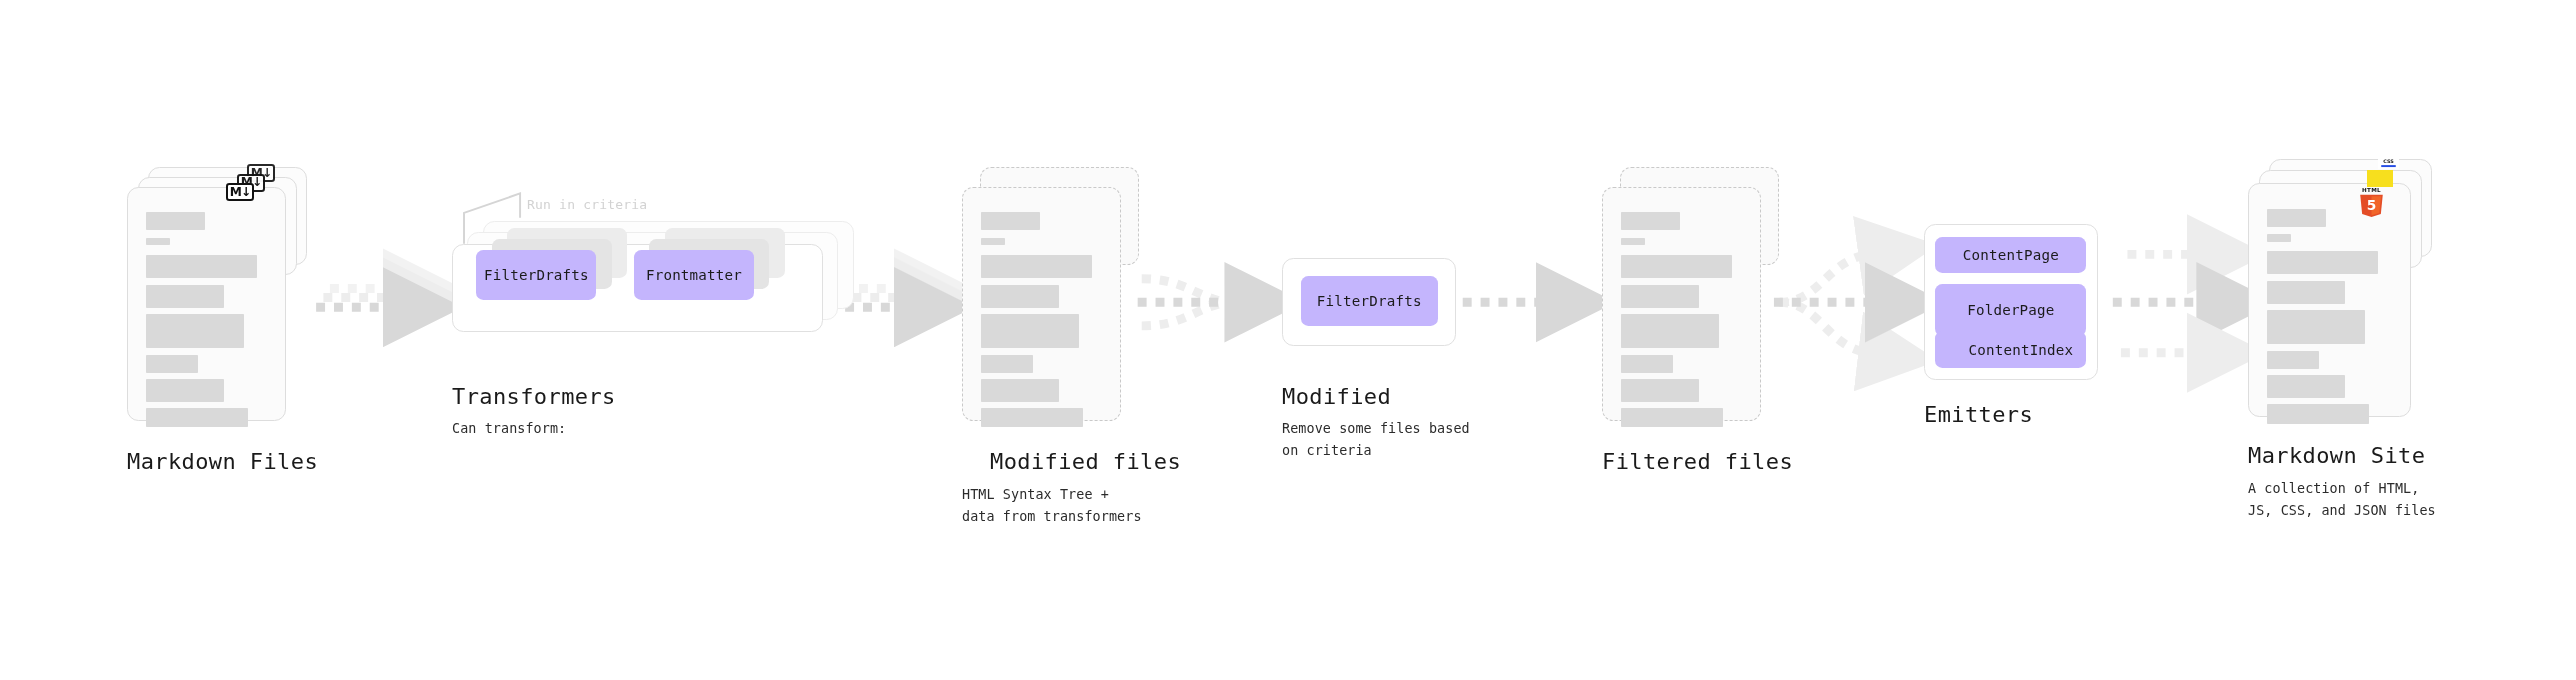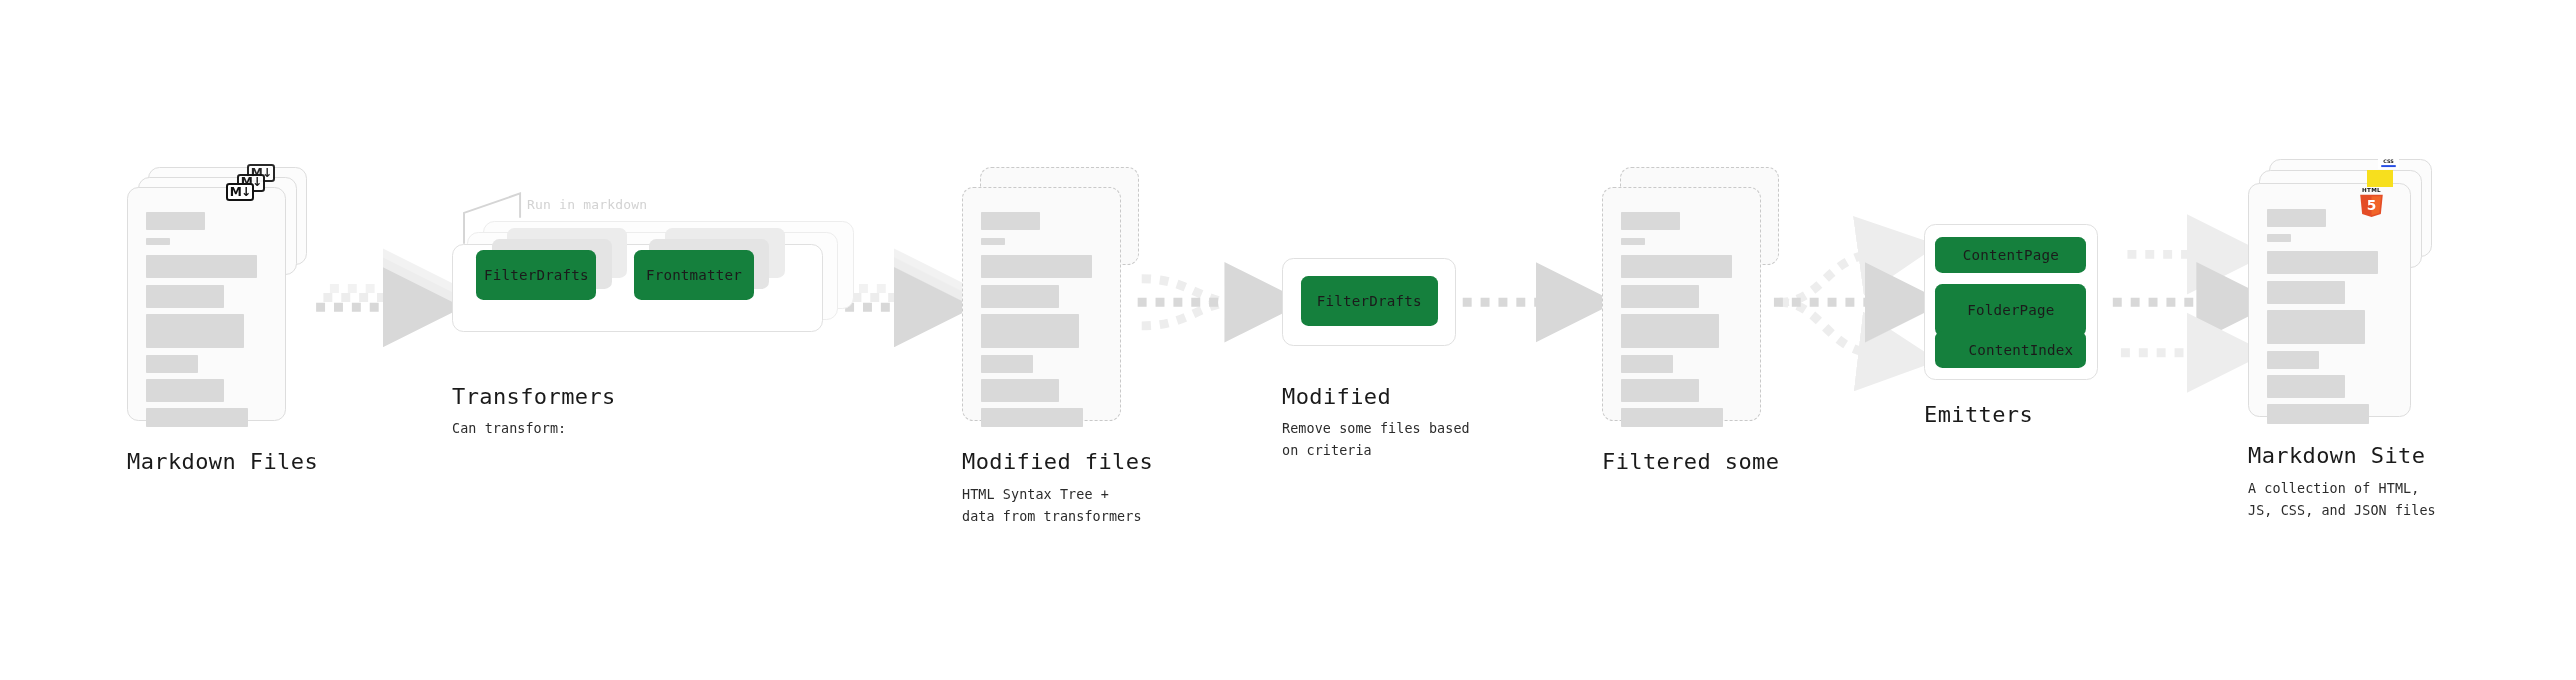--- a/index.html
+++ b/index.html
@@ -87,21 +87,21 @@
   
   .plugin-box {
     position: absolute;
     border: 1.5px solid #e0e0e0;
     border-radius: 11.4px;
     background: #ffffff;
   }
   .plugin-box.ghost { background: #fdfdfd; border-color: #ededed; }
   .chip {
     position: absolute;
-    background: #15803d;
+    background: #c4b5fd;
     border-radius: 7.3px;
     display: flex;
     align-items: center;
     justify-content: center;
     font-family: "DejaVu Sans Mono", "Liberation Mono", monospace;
     font-size: 14.2px;
     color: #1b1b1b;
     letter-spacing: 0.2px;
     white-space: nowrap;
   }
@@ -219,39 +219,39 @@
     <div class="plugin-box" style="left:0px; top:23px; width:371px; height:88px;"></div>
 
     <div class="chip ghost" style="left:55px;  top:6.5px;  width:120px; height:50px;"></div>
     <div class="chip ghost2" style="left:40px;  top:18px; width:120px; height:50px;"></div>
     <div class="chip ghost" style="left:213px; top:6.5px;  width:120px; height:50px;"></div>
     <div class="chip ghost2" style="left:197px; top:18px; width:120px; height:50px;"></div>
 
     <div class="chip" style="left:24.4px;  top:29px; width:120px; height:50px;">FilterDrafts</div>
     <div class="chip" style="left:182px; top:29px; width:120px; height:50px;">Frontmatter</div>
   </div>
-  <div class="parallel-label" style="left:527px; top:197px;">Run in markdown</div>
+  <div class="parallel-label" style="left:527px; top:197px;">Run in criteria</div>
 
   <div class="stage-title" style="left:452px; top:384px;">Transformers</div>
   <div class="stage-desc" style="left:452px; top:418px;">Can transform:</div>
 
   <div class="doc-stack" style="left:962px; top:167px;">
     <div class="doc dashed" style="left:18px; top:0px;  width:159px; height:98px;"></div>
     <div class="doc dashed" style="left:0px;  top:19.5px; width:159px; height:234px;">
       <div class="bar" style="left:18px; top:24.4px;  width:59px;  height:18px;"></div>
       <div class="bar" style="left:18px; top:50px;  width:24.4px;  height:7.3px;"></div>
       <div class="bar" style="left:18px; top:67px;  width:111px; height:23px;"></div>
       <div class="bar" style="left:18px; top:97px; width:78px;  height:23px;"></div>
       <div class="bar" style="left:18px; top:126px; width:98px; height:34px;"></div>
       <div class="bar" style="left:18px; top:167px; width:52px;  height:18px;"></div>
       <div class="bar" style="left:18px; top:191px; width:78px;  height:23px;"></div>
       <div class="bar" style="left:18px; top:220px; width:102px; height:19.5px;"></div>
     </div>
   </div>
-  <div class="stage-title" style="left:962px; top:449px;">Modified files</div>
+  <div class="stage-title" style="left:990px; top:449px;">Modified files</div>
   <div class="stage-desc" style="left:962px; top:484px;">HTML Syntax Tree +
 data from transformers</div>
 
   <div style="position:absolute; left:1282px; top:258px;">
     <div class="plugin-box" style="left:0; top:0; width:174px; height:88px;"></div>
     <div class="chip" style="left:18.7px; top:18px; width:137px; height:50px;">FilterDrafts</div>
   </div>
   <div class="stage-title" style="left:1282px; top:384px;">Modified</div>
   <div class="stage-desc" style="left:1282px; top:418px;">Remove some files based
 on criteria</div>
@@ -262,21 +262,21 @@
       <div class="bar" style="left:18px; top:24.4px;  width:59px;  height:18px;"></div>
       <div class="bar" style="left:18px; top:50px;  width:24.4px;  height:7.3px;"></div>
       <div class="bar" style="left:18px; top:67px;  width:111px; height:23px;"></div>
       <div class="bar" style="left:18px; top:97px; width:78px;  height:23px;"></div>
       <div class="bar" style="left:18px; top:126px; width:98px; height:34px;"></div>
       <div class="bar" style="left:18px; top:167px; width:52px;  height:18px;"></div>
       <div class="bar" style="left:18px; top:191px; width:78px;  height:23px;"></div>
       <div class="bar" style="left:18px; top:220px; width:102px; height:19.5px;"></div>
     </div>
   </div>
-  <div class="stage-title" style="left:1602px; top:449px;">Filtered some</div>
+  <div class="stage-title" style="left:1602px; top:449px;">Filtered files</div>
 
   <div style="position:absolute; left:1924px; top:224px;">
     <div class="plugin-box" style="left:0; top:0; width:174px; height:156px;"></div>
     <div class="chip" style="left:11.4px; top:13px;  width:151px; height:36px;">ContentPage</div>
     <div class="chip" style="left:11.4px; top:60px;  width:151px; height:52px;">FolderPage</div>
     <div class="chip" style="left:11.4px; top:107px; width:151px; height:37px;padding-left:20px;">ContentIndex</div>
   </div>
   <div class="stage-title" style="left:1924px; top:402px;">Emitters</div>
 
   <div class="doc-stack" style="left:2248px; top:159px;">

